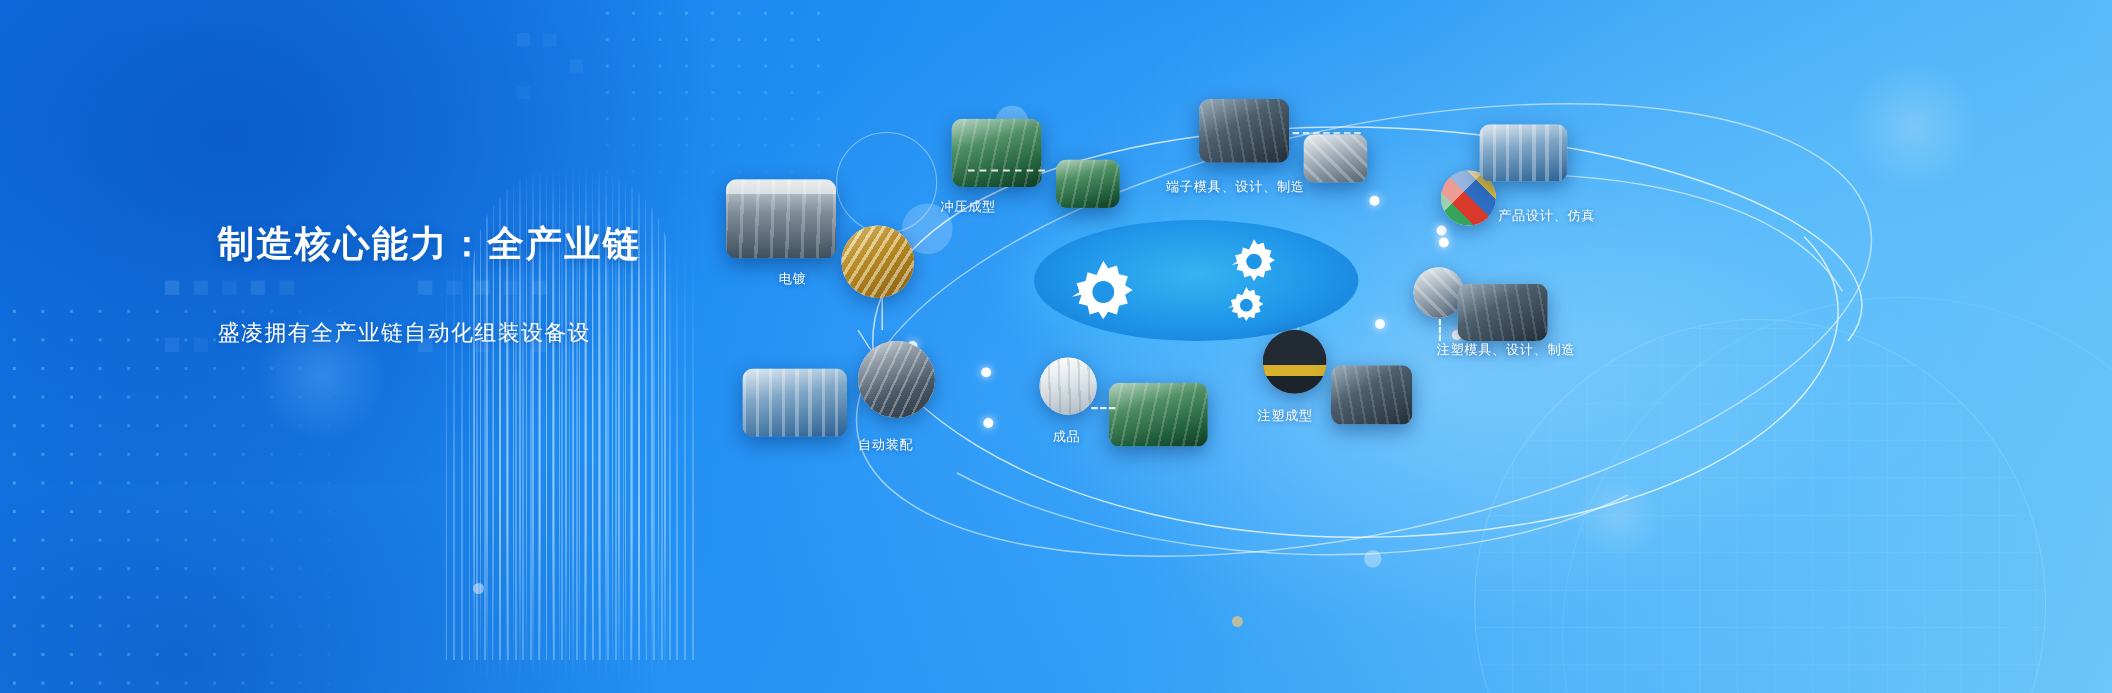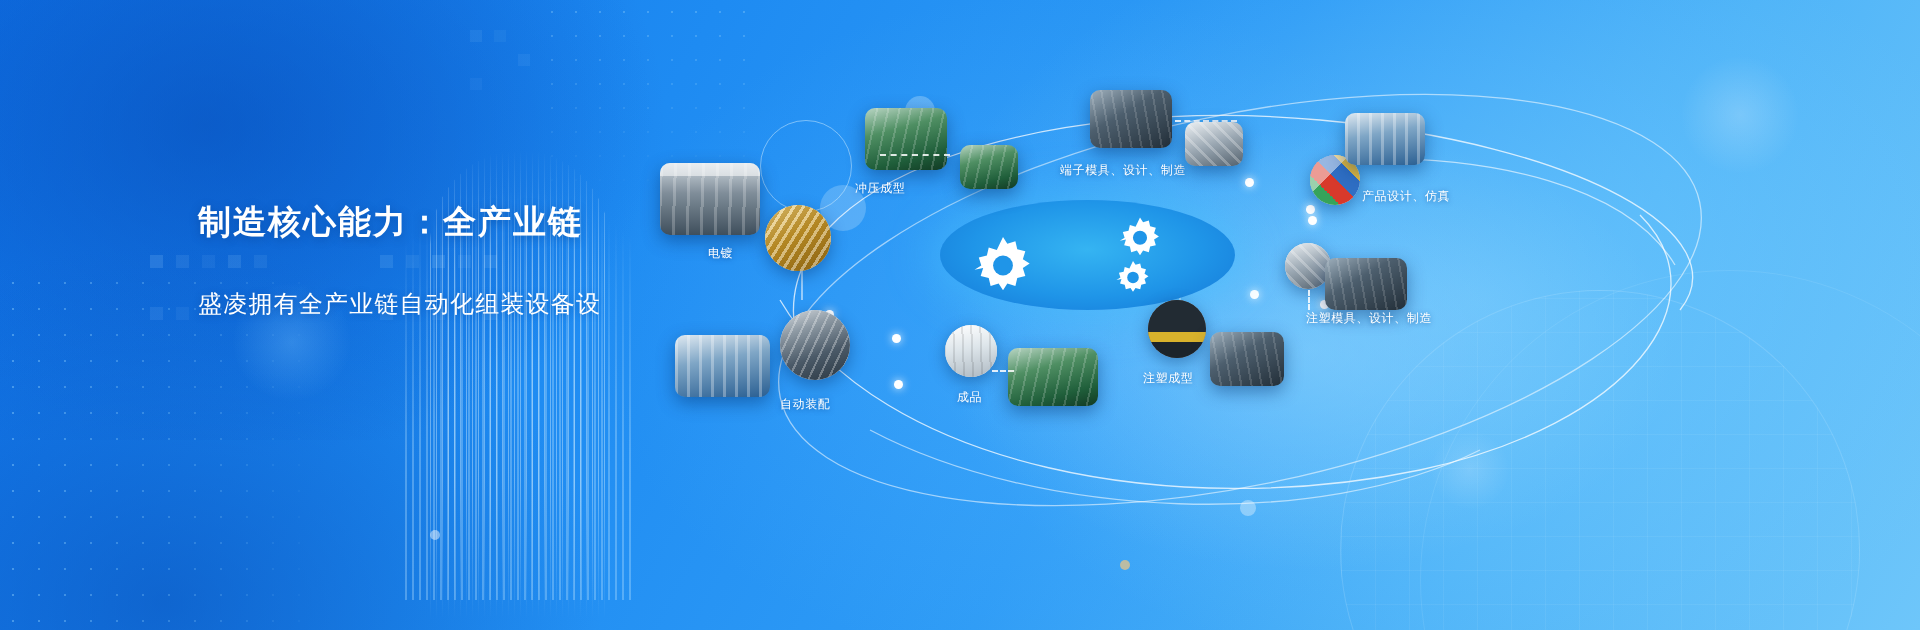--- a/index.html
+++ b/index.html
@@ -94,21 +94,21 @@
     white-space:nowrap;
   }
   .subtitle{
     margin-top:14px;
     font-size:17.5px; color:#eaf6ff; letter-spacing:3.1px; font-weight:300;
     text-shadow:0 1px 6px rgba(3,55,130,.40);
     white-space:nowrap;
   }
   .para{ margin-top:38px; }
   .para p{
-    font-size:24px; line-height:41px; color:#ffffff; letter-spacing:1.2px;
+    font-size:20px; line-height:41px; color:#ffffff; letter-spacing:1.2px;
     text-shadow:0 1px 7px rgba(3,55,130,.40);
     white-space:nowrap;
   }
 
   
   .diagram{ position:absolute; left:620px; top:0; width:1300px; height:630px; }
   .diagram svg.orbits{ position:absolute; inset:0; width:100%; height:100%; overflow:visible; }
 
   
   .platform{

